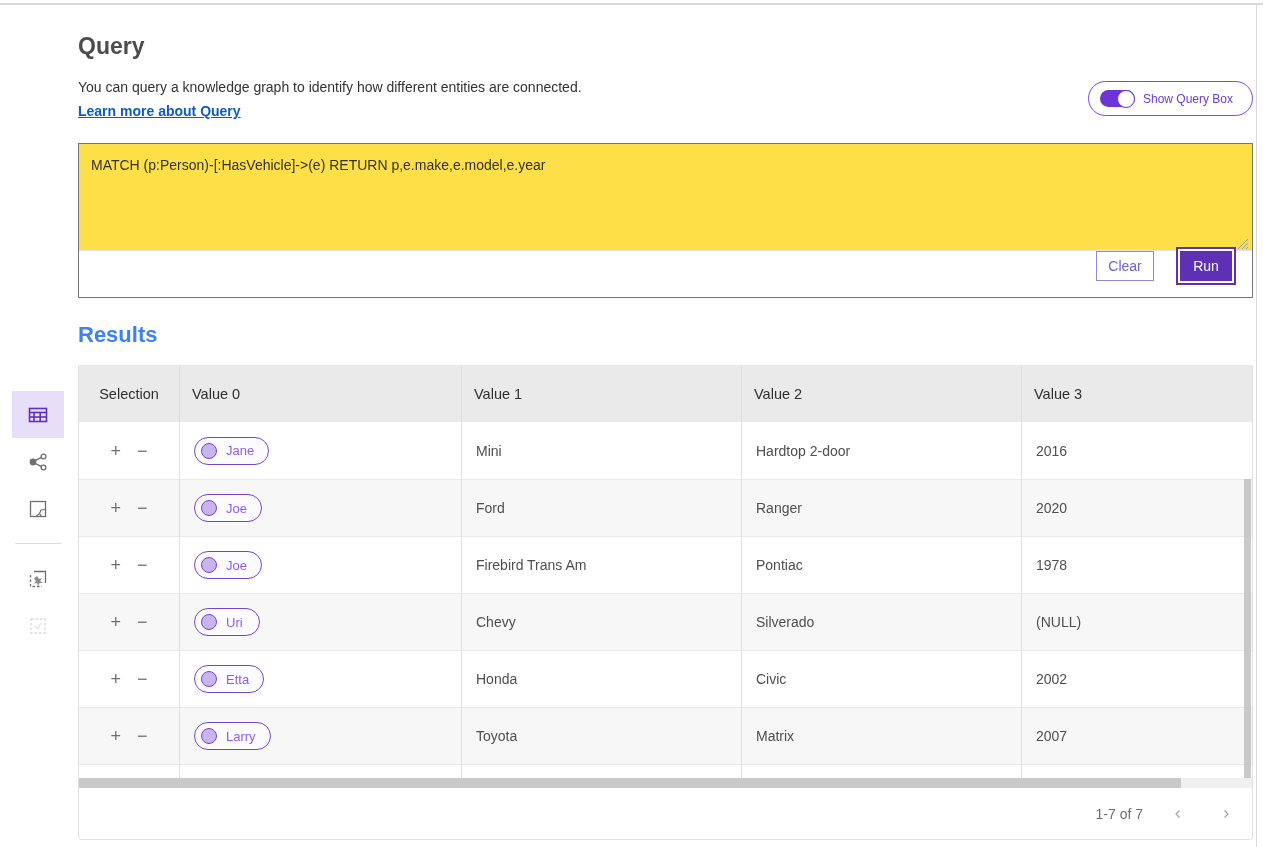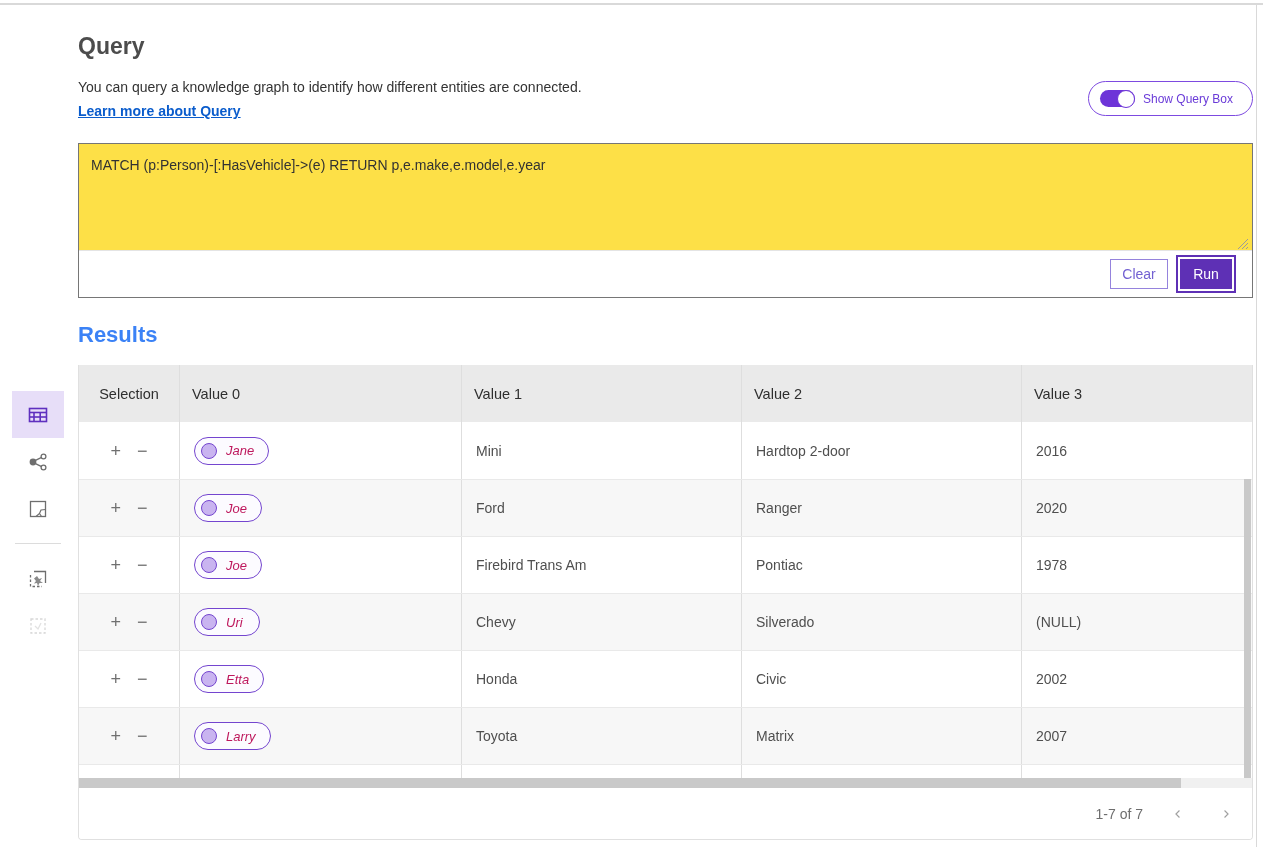--- a/index.html
+++ b/index.html
@@ -26,22 +26,22 @@
   .switch .knob { position:absolute; right:0px; top:-0.5px; width:18px; height:18px; border-radius:50%;
     background:#fff; border:1px solid #6d34d8; }
   .toggle-label { font-size:12px; color:#6a3bd8; white-space:nowrap; }
 
   
   .query-box { left:78px; top:143px; width:1175px; height:155px; border:1px solid #767676; background:#fff; }
   .query-textarea { display:block; width:100%; height:107px; border:none; outline:none; resize:none;
     border-bottom:1px solid #e4e4e4; padding:13px 12px; font-family:"Liberation Sans", sans-serif;
     font-size:14px; color:#323232; background:#fde047; }
   .resize-grip { right:3px; top:94px; }
-  .btn-bar { width:100%; height:46px; display:flex; align-items:center; justify-content:flex-end;
-    gap:12px; padding-right:20px; }
+  .btn-bar { width:100%; height:46px; display:flex; align-items:flex-start; justify-content:flex-end;
+    gap:26px; padding-right:20px; }
   .btn { height:30px; font-family:"Liberation Sans", sans-serif; font-size:14px; cursor:pointer; }
   .btn-clear { width:58px; background:#fff; border:1px solid #9583dd; color:#7361d2; }
   .btn-run { width:52px; background:#5e30b5; border:none; color:#fff;
     box-shadow:0 0 0 2px #ffffff, 0 0 0 4px #5e30b5; }
 
   
   .results-title { left:78px; top:322px; font-size:22px; font-weight:bold; color:#3b82f6; }
   .results-card { left:78px; top:365px; width:1175px; height:475px; background:#fff;
     border:1px solid #e0e0e0; border-top:none; border-radius:0 0 4px 4px; overflow:hidden; }
 
@@ -59,21 +59,21 @@
   .tr.alt { background:#f7f7f7; }
   .tr + .tr { border-top:1px solid #e9e9e9; }
   .td { padding-left:14px; display:flex; align-items:center; height:100%; }
   .td.col-sel { padding-left:0; justify-content:center; gap:16px; }
   .plus-btn, .minus-btn { color:#707070; font-size:18px; font-weight:300; line-height:1;
     cursor:pointer; background:none; border:none; font-family:"Liberation Sans", sans-serif; }
 
   .entity-pill { display:inline-flex; align-items:center; gap:9px; height:28px; min-width:66px;
     border:1.5px solid #7445cf; border-radius:15px; background:#fcfbff; padding:0 14px 0 6px; cursor:pointer; }
   .entity-dot { width:16px; height:16px; border-radius:50%; background:#c9b4f0; border:1px solid #7445cf; flex:0 0 auto; }
-  .entity-name { font-size:13px; color:#be185d;font-style:italic; }
+  .entity-name { font-size:13px; color:#8b5cf6; }
 
   .vscroll { position:absolute; right:1px; top:57px; width:7px; height:356px; background:#c9c9c9; }
   .hscroll { height:10px; background:#f0f0f0; position:relative; }
   .hscroll .thumb { position:absolute; left:0; top:0; height:10px; width:1102px; background:#c9c9c9; }
 
   .pagination { height:51px; display:flex; align-items:center; justify-content:flex-end;
     gap:22px; padding-right:13px; background:#fff;text-align:right; }
   .page-range { font-size:14px; color:#6e6e6e; }
   .chev { width:26px; height:26px; display:flex; align-items:center; justify-content:center;
     background:none; border:none; cursor:pointer; }

